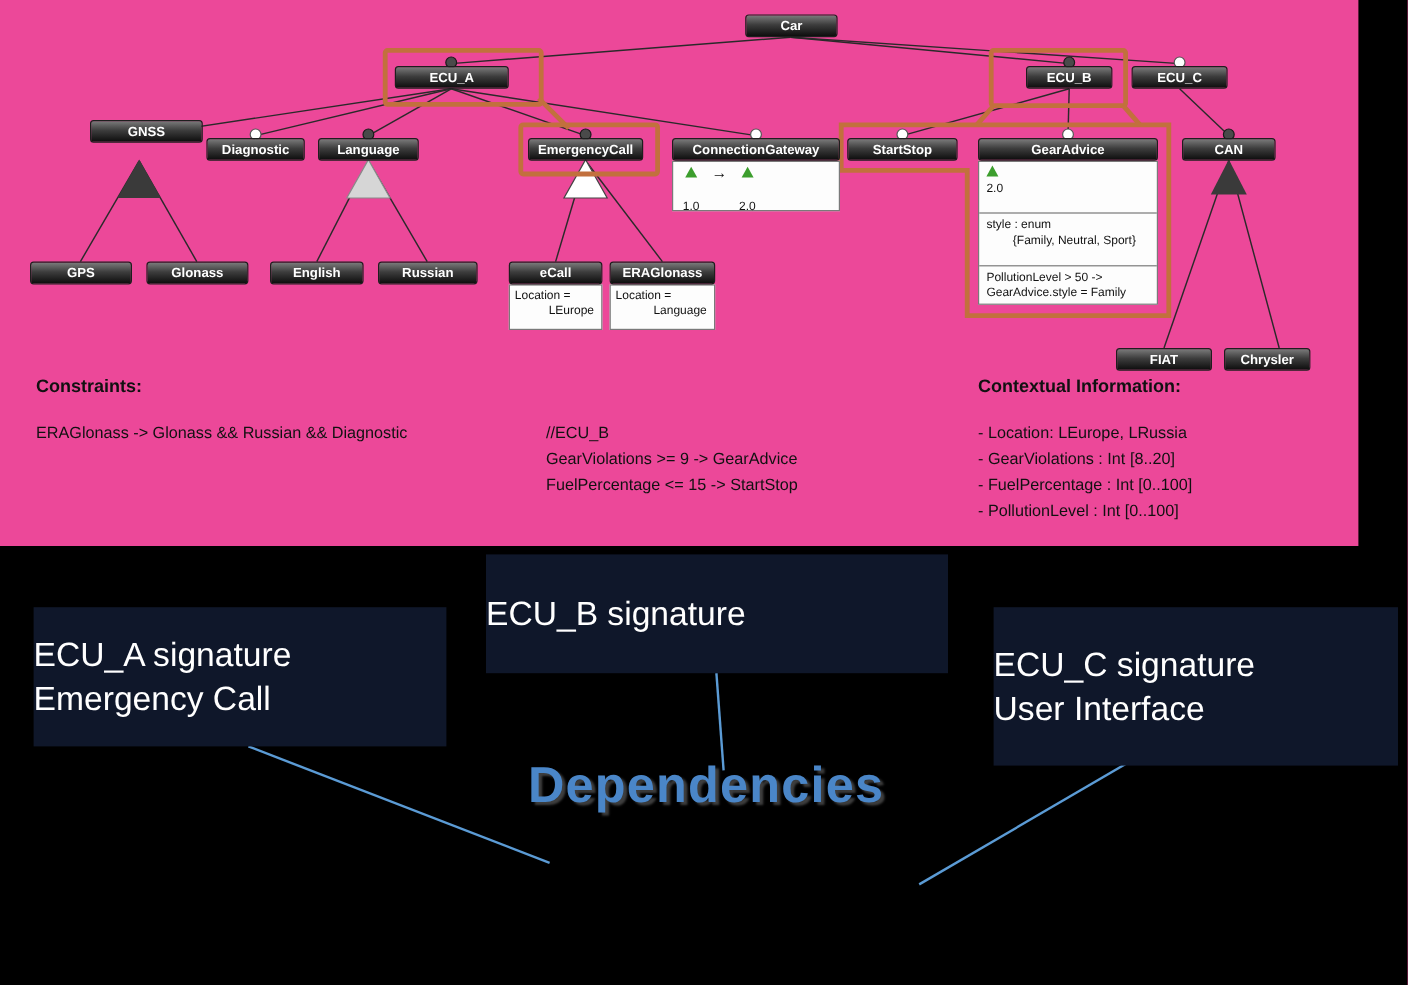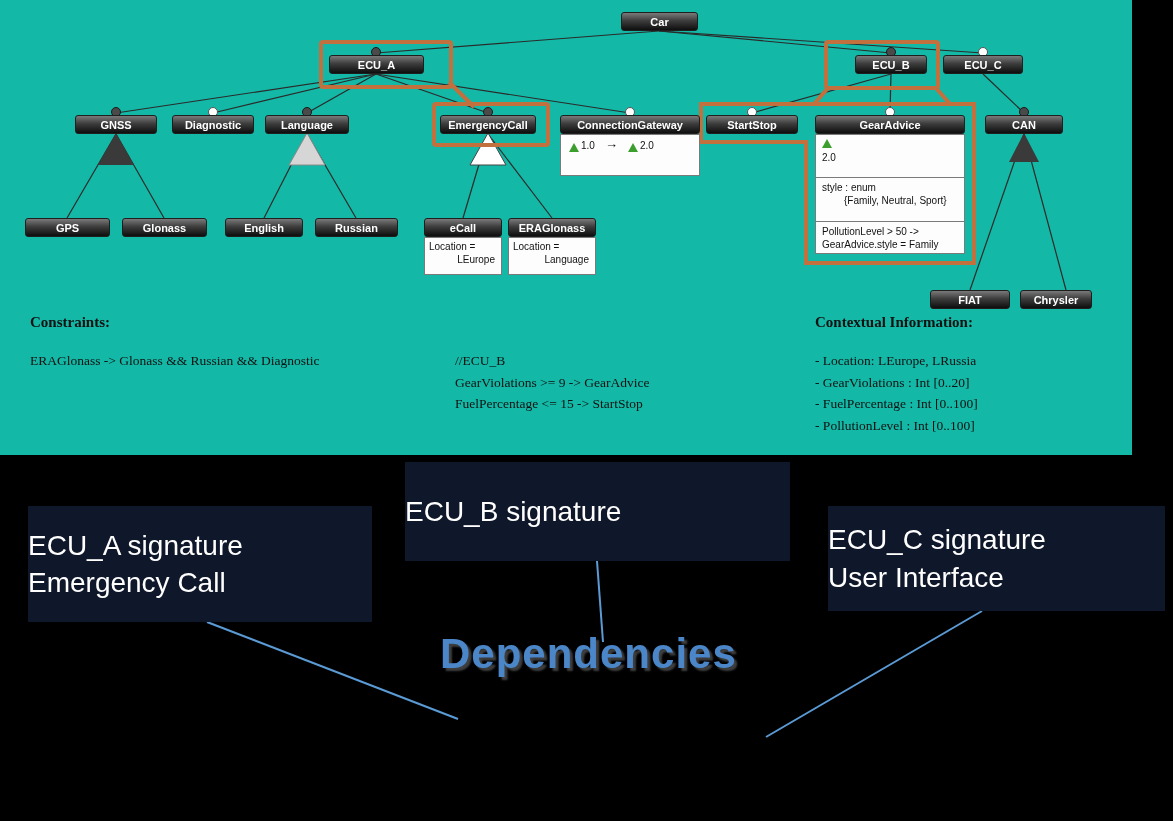--- a/index.html
+++ b/index.html
@@ -5,21 +5,21 @@
   * { margin:0; padding:0; box-sizing:border-box; }
   html,body { width:1173px; height:821px; }
   body {
     position:relative;
     background:#000;
     font-family:"Liberation Sans", sans-serif;
     overflow:hidden;
   }
   .diagram-panel {
     position:absolute; left:0; top:0; width:1132px; height:455px;
-    background:#14b8a6;
+    background:#ec4899;
   }
   .edges-layer { position:absolute; left:0; top:0; z-index:1; }
   .fnode {
     position:absolute; height:19px; z-index:3;
     background:linear-gradient(180deg,#7a7a7a 0%,#3d3d3d 45%,#0e0e0e 100%);
     border:1px solid #1e1e1e; border-radius:3px;
     color:#fff; font-size:11px; font-weight:bold;
     display:flex; align-items:center; justify-content:center;
     white-space:nowrap;
   }
@@ -27,28 +27,28 @@
     position:absolute; z-index:2;
     background:#fdfdfd; border:1px solid #7a7a7a;
     font-size:10px; line-height:13px; color:#111;
   }
   .tri {
     width:0; height:0; display:inline-block;
     border-left:5px solid transparent; border-right:5px solid transparent;
     border-bottom:9px solid #3c9e2d;
   }
   .cg-row { display:flex; align-items:flex-start; gap:10px; padding:4px 8px 0 8px; }
-  .ver-col { display:flex; flex-direction:row; align-items:flex-end; gap:2px; }
+  .ver-col { display:flex; flex-direction:column; align-items:center; gap:18px; }
   .cg-arrow { font-size:13px; font-weight:bold; line-height:10px; margin-top:0; color:#111; }
   .ga-sec { padding:3px 6px; }
   .ga-sec + .ga-sec { border-top:1px solid #7a7a7a; }
   .loc-line1 { padding:2px 4px 0 4px; }
   .loc-line2 { padding:0 6px 2px 4px; text-align:right; }
   .indent { padding-left:22px; }
-  .text-block { position:absolute; font-size:13.5px; line-height:21.5px; color:#111; z-index:2; white-space:nowrap;font-family:Liberation Serif, serif; }
+  .text-block { position:absolute; font-size:13.5px; line-height:21.5px; color:#111; z-index:2; white-space:nowrap; }
   .bold-title { font-size:15px; font-weight:bold; }
   .callout {
     position:absolute; z-index:4;
     background:#0f172a; color:#ffffff;
     display:flex; flex-direction:column; align-items:flex-start; justify-content:center;
     text-align:center; font-size:28px; line-height:1.33;
   }
   .dependencies {
     position:absolute; z-index:4; text-align:left;
     font-size:42px; font-weight:bold; color:#4a86c8;
@@ -119,21 +119,21 @@
       <line x1="828" y1="88" x2="814" y2="104"></line>
       <line x1="936" y1="88" x2="950" y2="104"></line>
       <path d="M 701 104 L 974 104 L 974 263 L 806 263 L 806 142 L 701 142 Z"></path>
     </g>
   </svg>
 
   <div class="fnode" style="left:621px;top:12px;width:77px">Car</div>
   <div class="fnode" style="left:329px;top:55px;width:95px">ECU_A</div>
   <div class="fnode" style="left:855px;top:55px;width:72px">ECU_B</div>
   <div class="fnode" style="left:943px;top:55px;width:80px">ECU_C</div>
-  <div class="fnode" style="left:75px;top:115px;width:82px">GNSS</div>
+  <div class="fnode" style="left:75px;top:100px;width:94px">GNSS</div>
   <div class="fnode" style="left:172px;top:115px;width:82px">Diagnostic</div>
   <div class="fnode" style="left:265px;top:115px;width:84px">Language</div>
   <div class="fnode" style="left:440px;top:115px;width:96px">EmergencyCall</div>
   <div class="fnode" style="left:560px;top:115px;width:140px">ConnectionGateway</div>
   <div class="fnode" style="left:706px;top:115px;width:92px">StartStop</div>
   <div class="fnode" style="left:815px;top:115px;width:150px">GearAdvice</div>
   <div class="fnode" style="left:985px;top:115px;width:78px">CAN</div>
   <div class="fnode" style="left:25px;top:218px;width:85px">GPS</div>
   <div class="fnode" style="left:122px;top:218px;width:85px">Glonass</div>
   <div class="fnode" style="left:225px;top:218px;width:78px">English</div>
@@ -188,39 +188,39 @@
   </div>
   <div class="text-block" style="left:455px;top:350px">
     <div>//ECU_B</div>
     <div>GearViolations &gt;= 9 -&gt; GearAdvice</div>
     <div>FuelPercentage &lt;= 15 -&gt; StartStop</div>
   </div>
 
   <div class="text-block bold-title" style="left:815px;top:312px">Contextual Information:</div>
   <div class="text-block" style="left:815px;top:350px">
     <div>- Location: LEurope, LRussia</div>
-    <div>- GearViolations : Int [0..20]</div>
+    <div>- GearViolations : Int [8..20]</div>
     <div>- FuelPercentage : Int [0..100]</div>
     <div>- PollutionLevel : Int [0..100]</div>
   </div>
 </div>
 
 <svg class="connector-layer" width="1173" height="821">
   <g stroke="#5b9bd5" stroke-width="2">
     <line x1="207" y1="622" x2="458" y2="719"></line>
     <line x1="597" y1="561" x2="603" y2="642"></line>
     <line x1="982" y1="611" x2="766" y2="737"></line>
   </g>
 </svg>
 
 <div class="callout" style="left:28px;top:506px;width:344px;height:116px">
   <div>ECU_A signature</div>
   <div>Emergency Call</div>
 </div>
 <div class="callout" style="left:405px;top:462px;width:385px;height:99px">
   <div>ECU_B signature</div>
 </div>
-<div class="callout" style="left:828px;top:506px;width:337px;height:105px">
+<div class="callout" style="left:828px;top:506px;width:337px;height:132px">
   <div>ECU_C signature</div>
   <div>User Interface</div>
 </div>
 
 <div class="dependencies" style="left:440px;top:630px;width:350px">Dependencies</div>
 
 </body></html>

